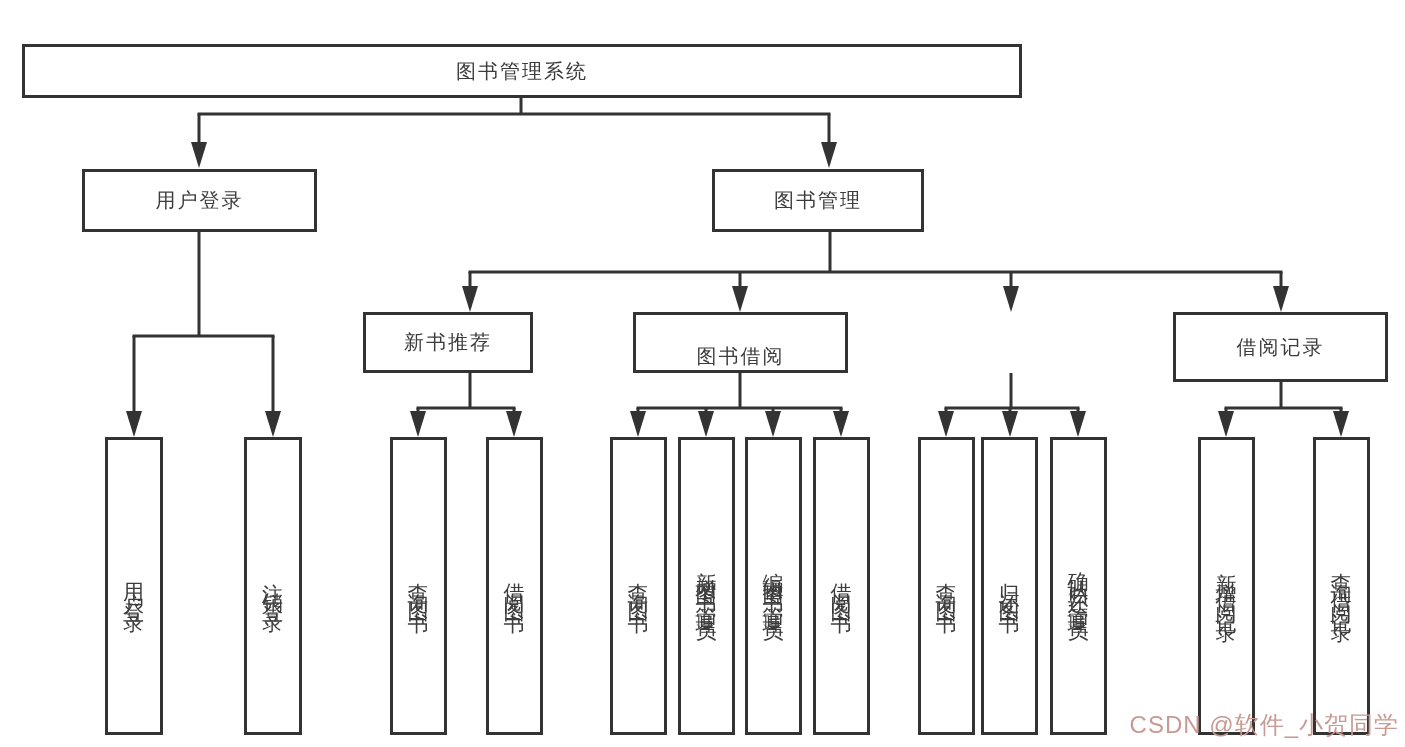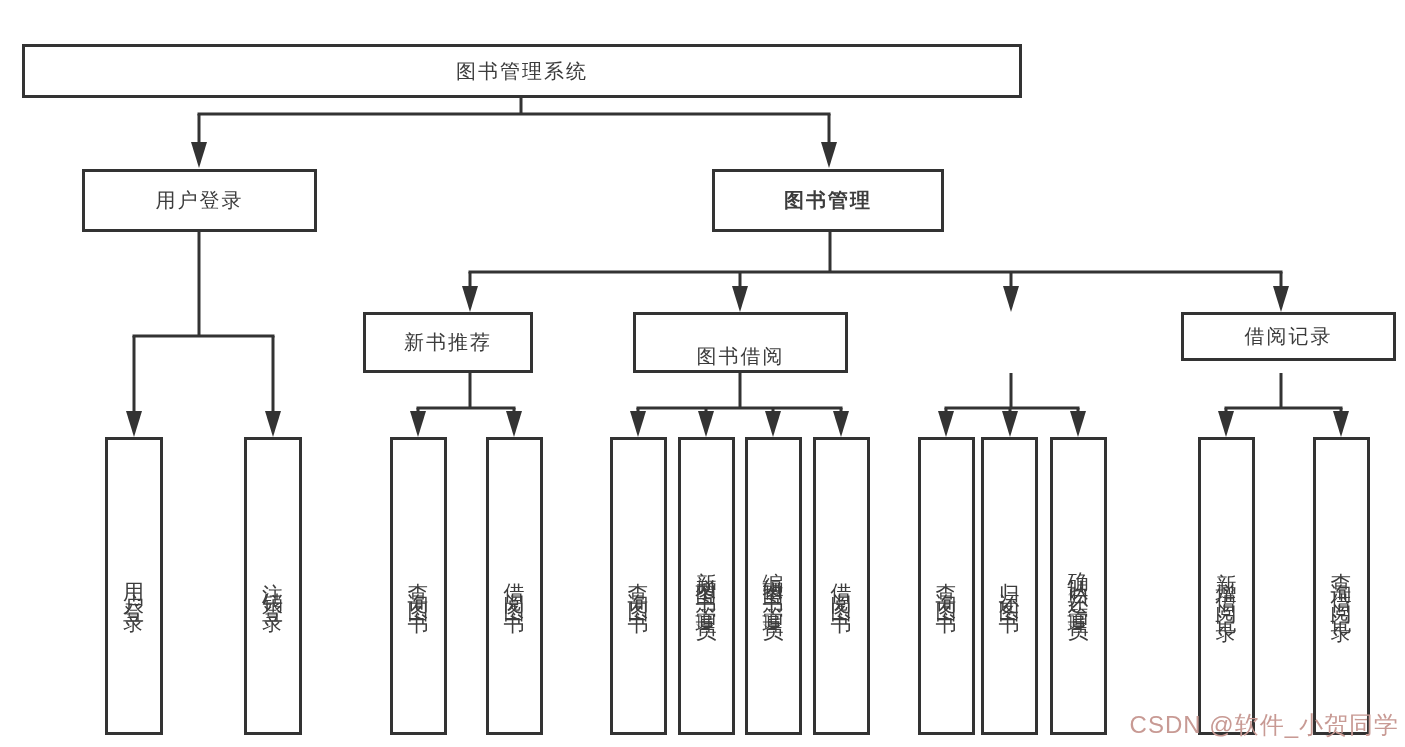--- a/index.html
+++ b/index.html
@@ -116,31 +116,31 @@
     </g>
   </svg>
 
   <div class="box" style="left:22px;top:13px;width:1000px;height:54px;margin-top:31px;">
     <span class="hlabel">图书管理系统</span>
   </div>
 
   <div class="box" style="left:82px;top:169px;width:235px;height:63px;">
     <span class="hlabel">用户登录</span>
   </div>
-  <div class="box" style="left:712px;top:169px;width:232px;height:63px;font-weight:bold;">
+  <div class="box" style="left:712px;top:169px;width:212px;height:63px;">
     <span class="hlabel">图书管理</span>
   </div>
 
   <div class="box" style="left:363px;top:312px;width:170px;height:61px;">
     <span class="hlabel">新书推荐</span>
   </div>
   <div class="box" style="left:633px;top:312px;width:215px;height:61px;align-items:flex-end;">
     <span class="hlabel">图书借阅</span>
   </div>
-  <div class="box" style="left:1173px;top:312px;width:215px;height:49px;margin-left:8px;">
+  <div class="box" style="left:1173px;top:312px;width:215px;height:70px;">
     <span class="hlabel">借阅记录</span>
   </div>
 
   <div class="box vbox" style="left:105px;top:437px;width:58px;height:298px;">
     <span class="vlabel">用户登录</span>
   </div>
   <div class="box vbox" style="left:244px;top:437px;width:58px;height:298px;">
     <span class="vlabel">注销登录</span>
   </div>
 

